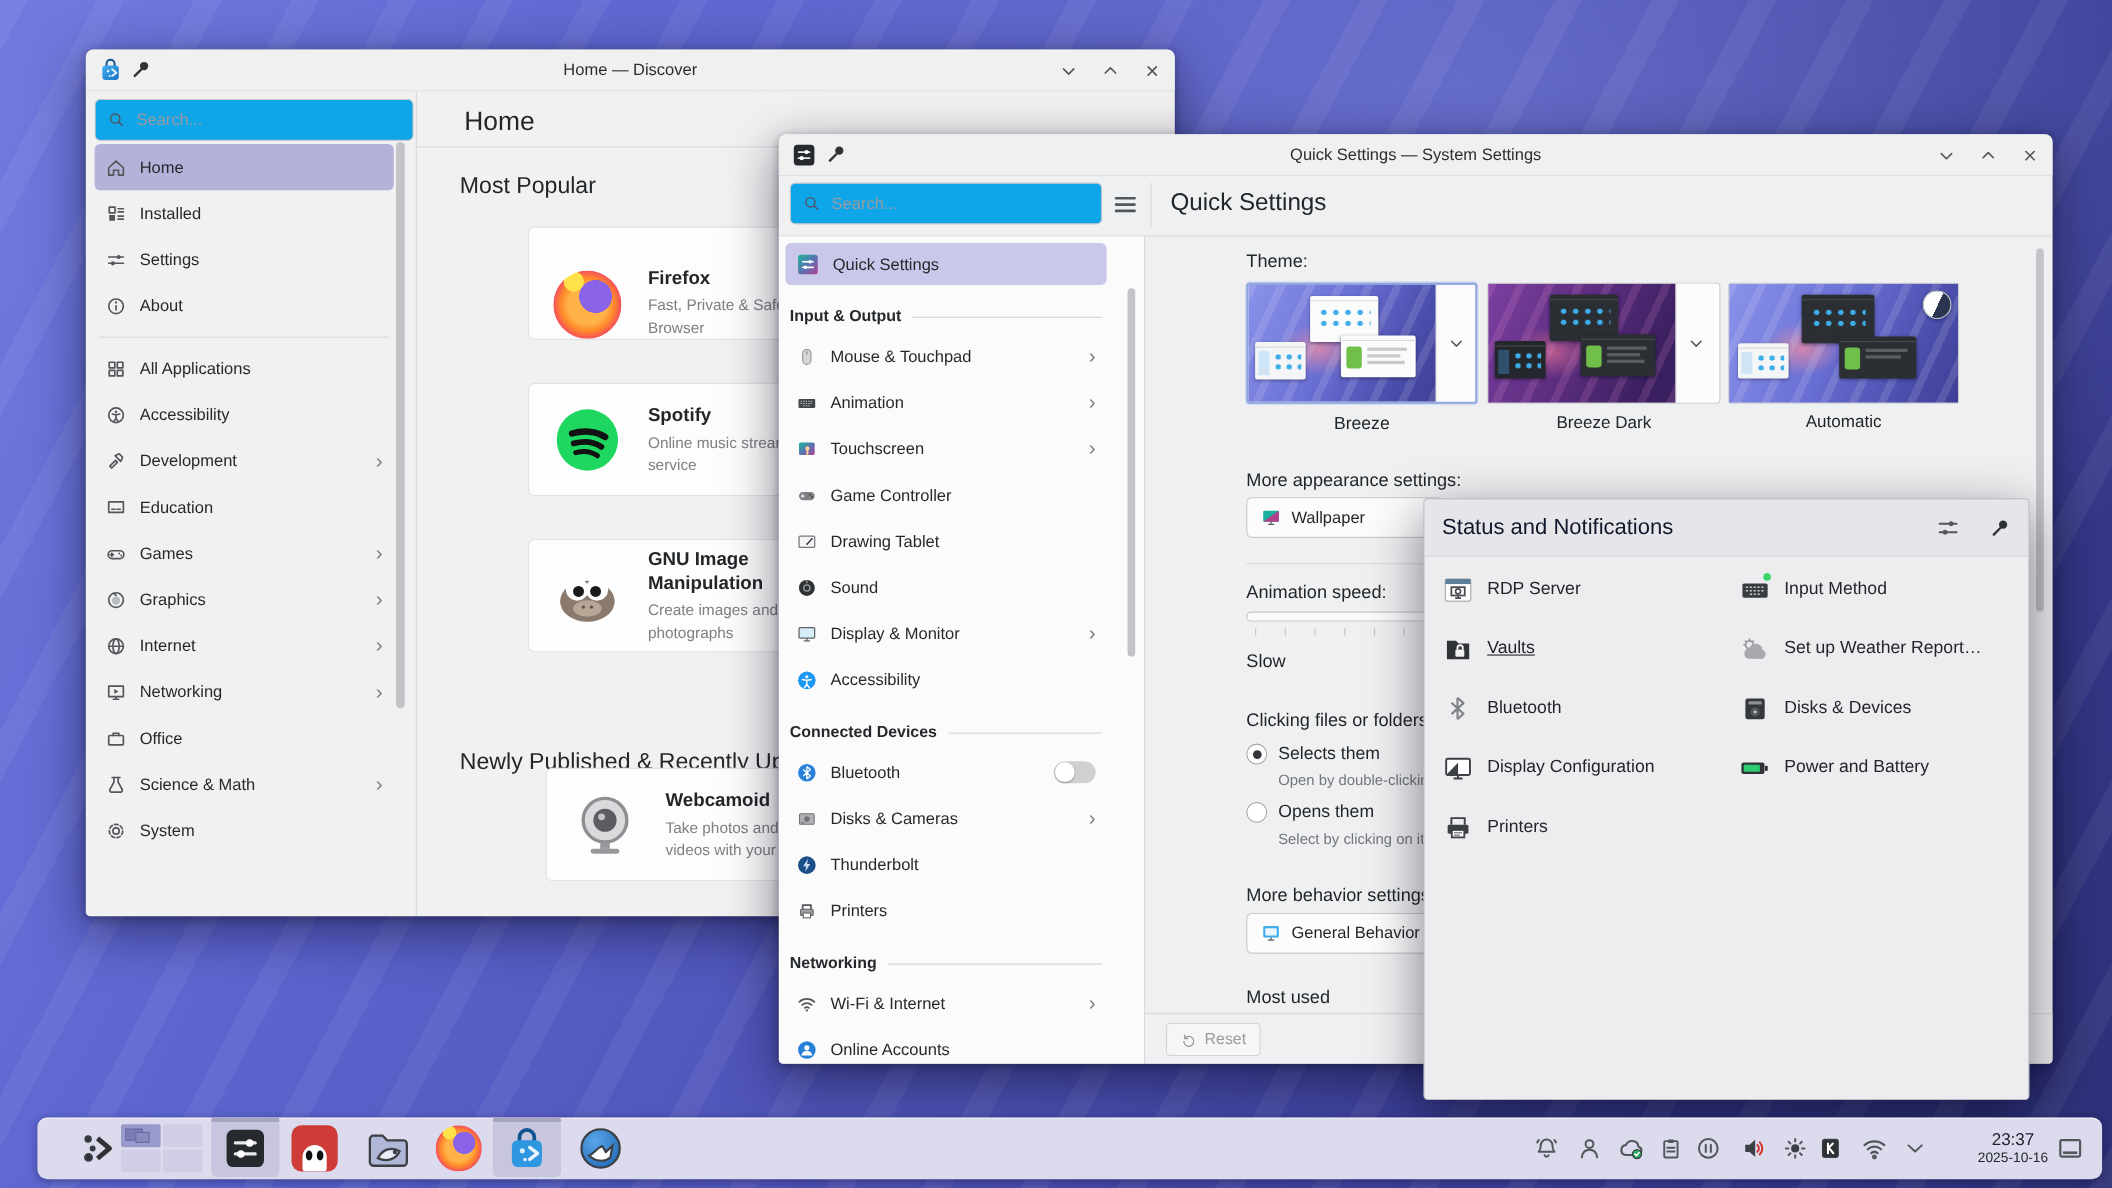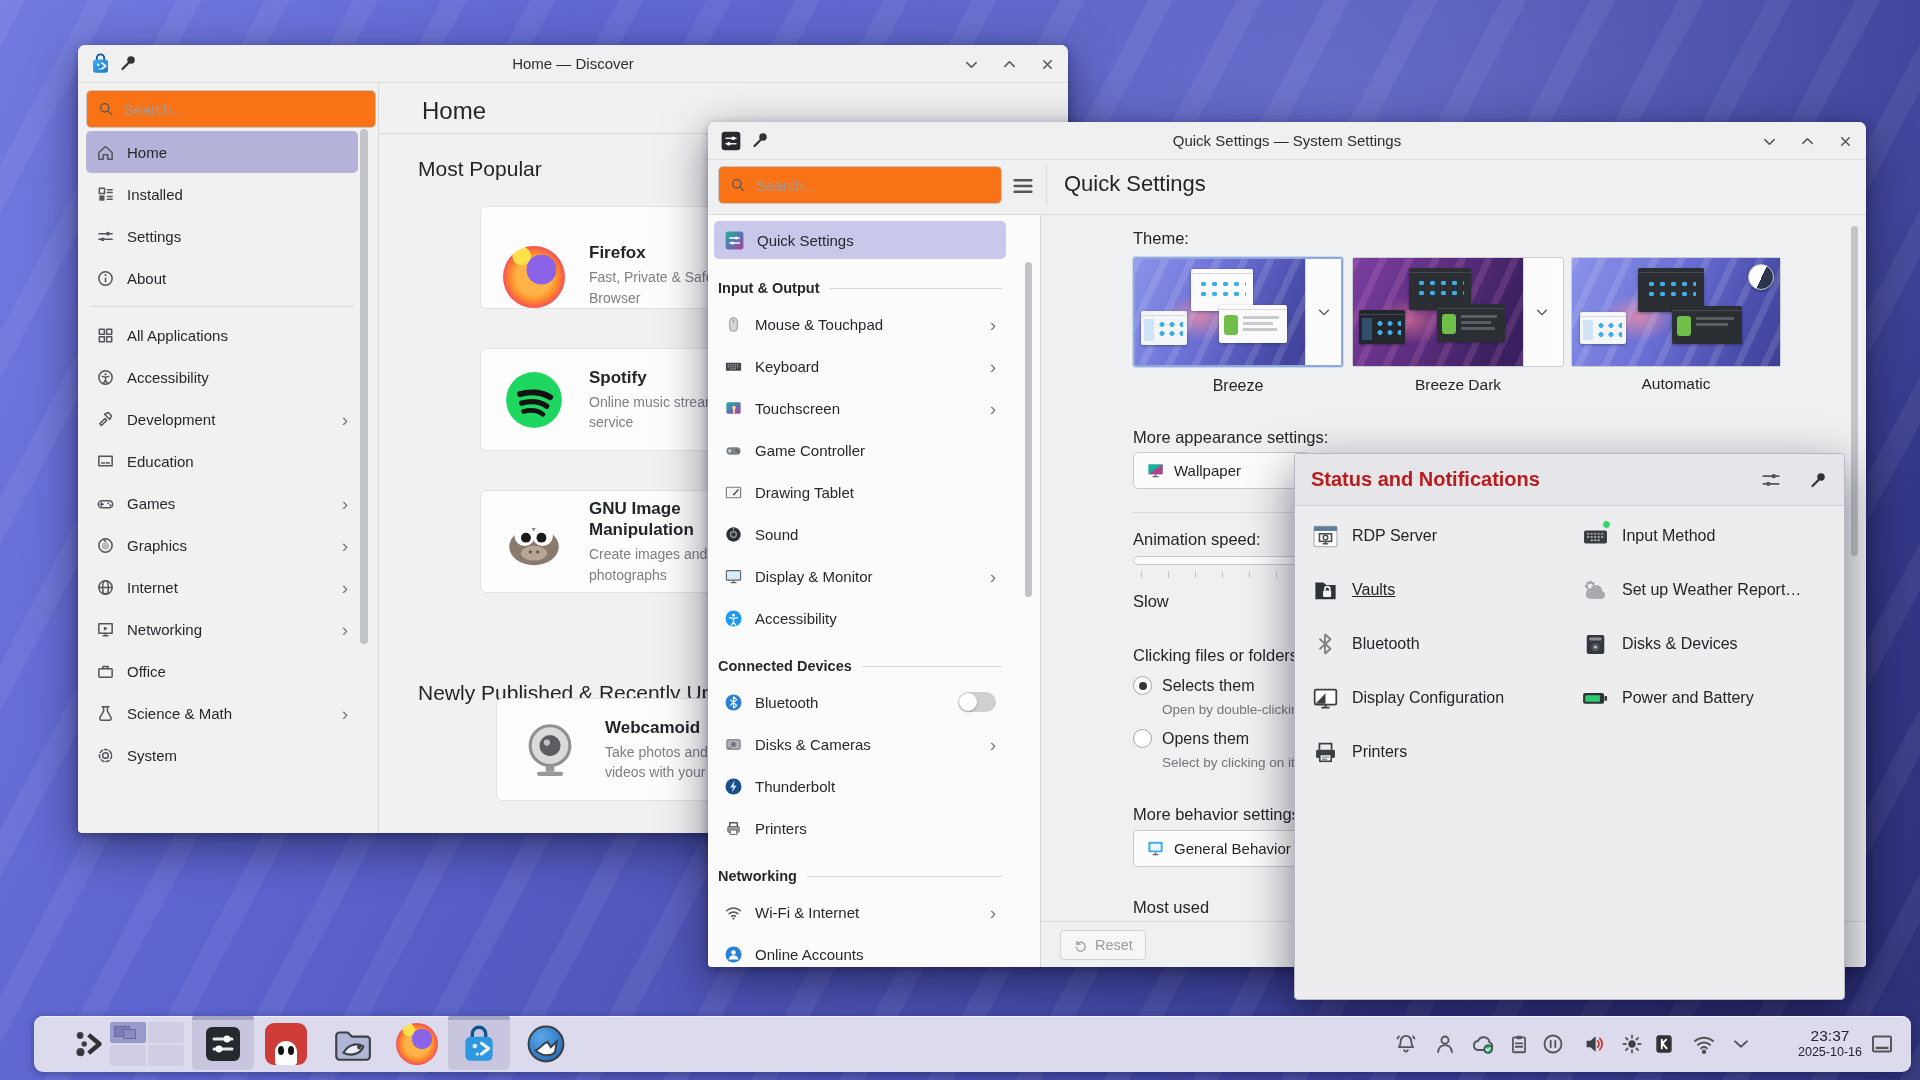--- a/index.html
+++ b/index.html
@@ -15,21 +15,21 @@
   
   .win{position:absolute;background:#f1f1f2;border-radius:7px 7px 4px 4px;
     box-shadow:0 14px 46px rgba(8,8,30,.5), 0 2px 8px rgba(8,8,30,.3);overflow:hidden;}
   .titlebar{position:absolute;left:0;top:0;right:0;height:38px;background:#f0f0f1;
     border-bottom:1px solid rgba(0,0,0,.07);display:flex;align-items:center;}
   .tb-title{position:absolute;left:0;right:0;text-align:center;font-size:15px;color:#2b2e31;pointer-events:none;}
   .tb-controls{position:absolute;right:10px;top:0;height:38px;display:flex;align-items:center;gap:16px;}
   .tb-btn{width:22px;height:22px;display:flex;align-items:center;justify-content:center;border-radius:11px;}
   .ic{fill:none;stroke:#53565a;stroke-width:1.6;stroke-linecap:round;stroke-linejoin:round;}
   .icf{fill:#53565a;stroke:none;}
-  .searchbox{display:flex;align-items:center;gap:8px;background:#f97316;border:1px solid #c6c7c9;
+  .searchbox{display:flex;align-items:center;gap:8px;background:#0ea5e9;border:1px solid #c6c7c9;
     border-radius:5px;height:38px;padding:0 11px;}
   .searchbox input{border:none;outline:none;background:transparent;flex:1;font-size:15px;color:#3a3d40;
     font-family:inherit;}
   .searchbox input::placeholder{color:#9a9b9e;}
   
   .sb-item{display:flex;align-items:center;gap:12px;height:42px;padding:0 10px;border-radius:5px;
     font-size:15px;color:#26292c;position:relative;}
   .sb-item .chev{margin-left:auto;color:#797c7f;font-size:19px;line-height:1;}
   .sel-d{background:#b5b2da;}
   .sel-s{background:#cac8ea;}
@@ -400,21 +400,21 @@
           <path d="M10 4.6v3.2" stroke="#8f9093" stroke-width="1.2"></path>
         </svg>
       <span>Mouse &amp; Touchpad</span>
         <span class="chev">›</span>
       </div>
     <div class="sb-item">
       <svg width="19" height="19" viewBox="0 0 20 20">
           <rect x="2" y="6" width="16" height="8.6" rx="1" fill="#43474c"></rect>
           <path d="M4 8.2h12M4 10.3h12M6.5 12.5h7" stroke="#b9bcc0" stroke-width="1" stroke-dasharray="1.4 1"></path>
         </svg>
-      <span>Keyboard</span>
+      <span>Animation</span>
         <span class="chev">›</span>
       </div>
     <div class="sb-item">
       <svg width="19" height="19" viewBox="0 0 20 20">
           <rect x="2.5" y="3.5" width="15" height="12" rx="1.5" fill="url(#qsg)"></rect>
           <circle cx="10.5" cy="9" r="2" fill="#ffcf9e"></circle>
           <path d="M10.5 9v5.5" stroke="#ffcf9e" stroke-width="2" stroke-linecap="round"></path>
         </svg>
       <span>Touchscreen</span>
         <span class="chev">›</span>
@@ -657,21 +657,21 @@
           <path d="M5.5 8A6 6 0 1 1 4.3 12" fill="none" stroke="#9a9b9e" stroke-width="1.6" stroke-linecap="round"></path>
           <path d="M5.2 4.2v4h4" fill="none" stroke="#9a9b9e" stroke-width="1.6" stroke-linecap="round" stroke-linejoin="round"></path>
         </svg>
       <span>Reset</span>
     </div>
   </div>
 </section>
 
 <aside id="popup">
   <div class="phead">
-    <span style="font-size:20px;color:#b91c1c;font-weight:bold;">Status and Notifications</span>
+    <span style="font-size:20px;color:#0f172a;">Status and Notifications</span>
     <span style="margin-left:auto;display:flex;gap:26px;align-items:center;">
       <svg width="22" height="22" viewBox="0 0 20 20">
           <path class="ic" d="M3 6.5h14M3 13.5h14"></path>
           <circle class="icf" cx="12.5" cy="6.5" r="2"></circle>
           <circle class="icf" cx="7.5" cy="13.5" r="2"></circle>
         </svg>
       <svg width="20" height="20" viewBox="0 0 16 16">
           <circle cx="10.4" cy="5.6" r="3" style="fill:#2f3235"></circle>
           <path d="M8.2 8.2L3.6 12.8" stroke="#2f3235" stroke-width="1.7" stroke-linecap="round"></path>
         </svg>

